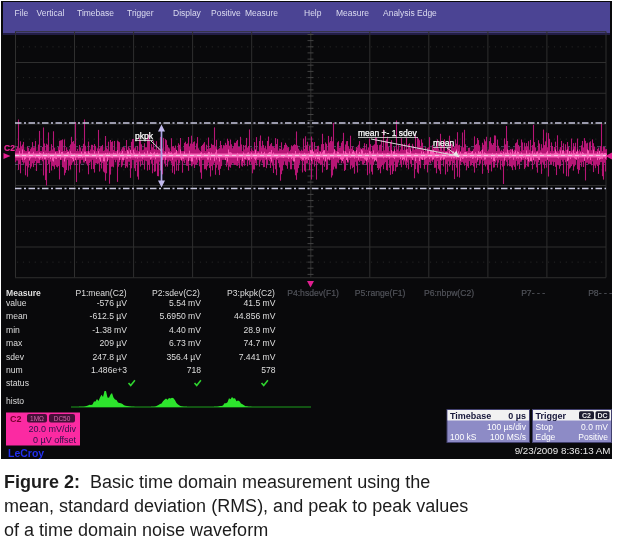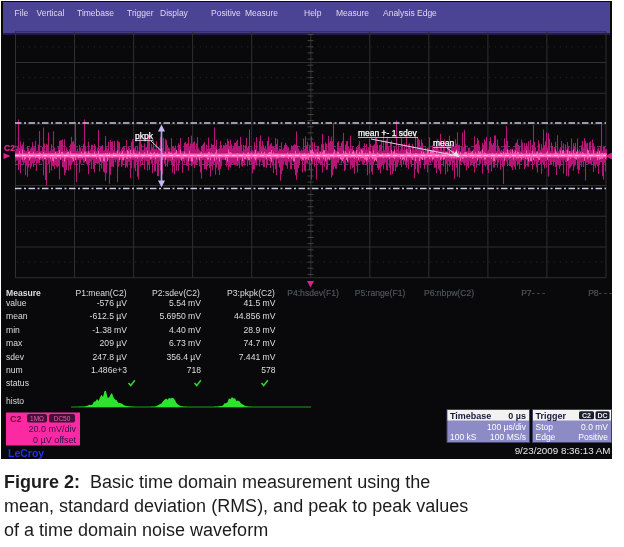--- a/index.html
+++ b/index.html
@@ -10,21 +10,21 @@
  color:#1c1c1c;line-height:24px;letter-spacing:0px;will-change:transform}
 .wt{font-size:8.6px;fill:#dedede}
 .dim{font-size:8.6px;fill:#51535a;stroke:#51535a;stroke-width:0.2}
 </style></head><body>
 <div class="scope">
 <div class="menubar">
       <span style="position:absolute;left:11.6px;top:6px">File</span>
       <span style="position:absolute;left:33.5px;top:6px">Vertical</span>
       <span style="position:absolute;left:74px;top:6px">Timebase</span>
       <span style="position:absolute;left:124px;top:6px">Trigger</span>
-      <span style="position:absolute;left:157px;top:6px">Display</span>
+      <span style="position:absolute;left:170px;top:6px">Display</span>
       <span style="position:absolute;left:208px;top:6px">Positive</span>
       <span style="position:absolute;left:242px;top:6px">Measure</span>
       <span style="position:absolute;left:301px;top:6px">Help</span>
       <span style="position:absolute;left:333px;top:6px">Measure</span>
       <span style="position:absolute;left:380px;top:6px">Analysis</span>
       <span style="position:absolute;left:414px;top:6px">Edge</span>
     </div>
 <svg width="611" height="458" viewBox="0 0 611 458" style="position:absolute;left:0;top:0;will-change:transform" xmlns="http://www.w3.org/2000/svg" font-family="Liberation Sans, sans-serif">
 
   <path d="M16 45.88H603M16 76.62H603M16 107.38H603M16 138.12H603M16 168.88H603M16 199.62H603M16 230.38H603M16 261.12H603" stroke="#262626" stroke-width="1" stroke-dasharray="1.2 4.7" fill="none"></path>

